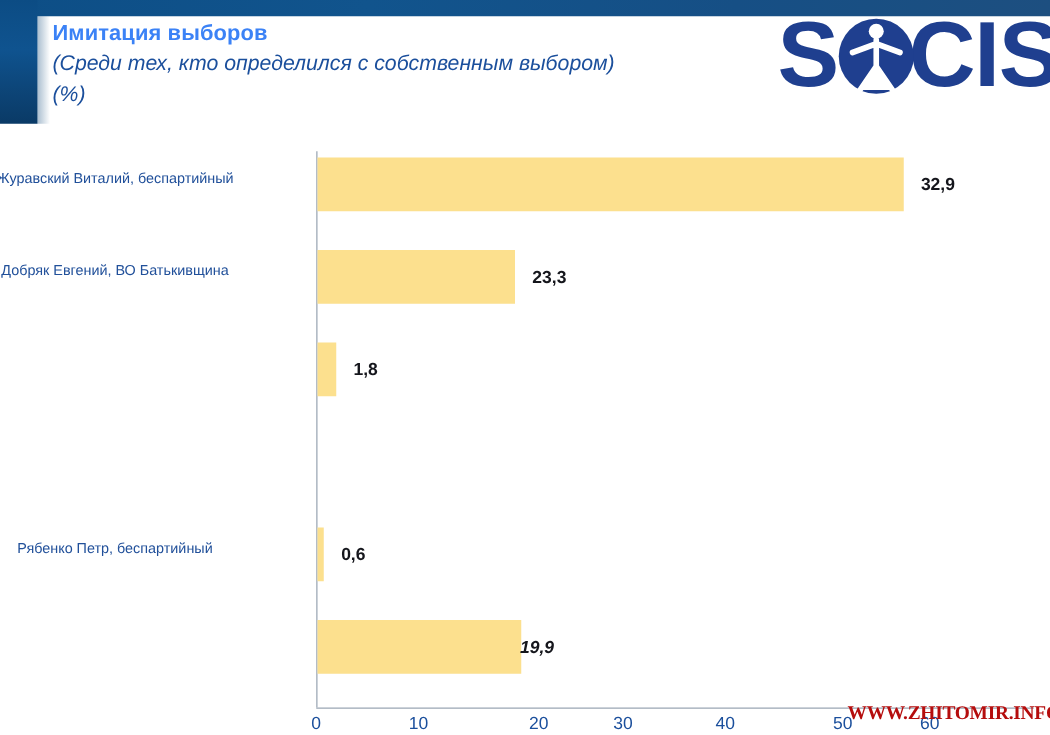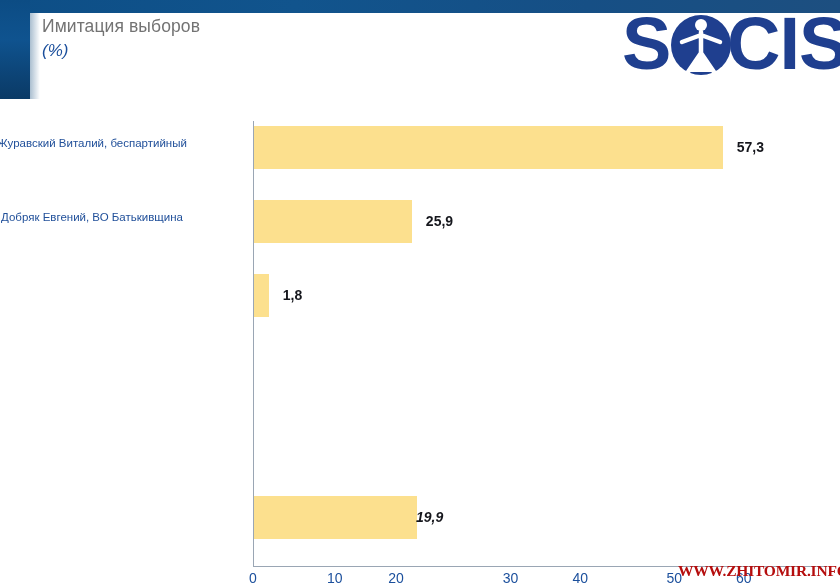--- a/index.html
+++ b/index.html
@@ -39,22 +39,22 @@
     width: 10px; height: 86px;
     background: linear-gradient(90deg, rgba(12,70,120,0.35) 0%, rgba(255,255,255,0) 100%);
   }
   #title-block {
     position: absolute;
     left: 42px; top: 14px;
     width: 580px;
   }
   .title-main {
     font-size: 17.5px;
-    font-weight: normal;
-    color: #737373;
+    font-weight: bold;
+    color: #3b82f6;
     line-height: 24px;
     letter-spacing: 0.1px;
     white-space: nowrap;
   }
   .title-sub {
     font-size: 17px;
     font-style: italic;
     color: #1b4f9c;
     line-height: 25px;
     white-space: nowrap;
@@ -145,20 +145,21 @@
 <body>
 
 <div id="slide">
 
   <div id="header-band"></div>
   <div id="header-left-strip"></div>
   <div id="header-strip-fade"></div>
 
   <div id="title-block">
     <div class="title-main">Имитация выборов</div>
+    <div class="title-sub">(Среди тех, кто определился с собственным выбором)</div>
     <div class="title-unit">(%)</div>
   </div>
 
   <div id="logo">
     <svg width="225" height="72" viewBox="0 0 225 72" xmlns="http://www.w3.org/2000/svg">
       <g fill="#1f3f8f" font-family="Liberation Sans, sans-serif" font-weight="bold">
         <text x="0" y="60" font-size="74" letter-spacing="-1">S</text>
         <text x="105" y="60" font-size="74" letter-spacing="-1">CIS</text>
       </g>
       <g>
@@ -170,46 +171,51 @@
     </svg>
   </div>
 
   <div id="chart">
     <div id="axis-y-line"></div>
     <div id="axis-x-line"></div>
 
     <div class="bar-row" style="top:11px">
       <div class="cat-label" style="top:15px">Журавский Виталий, беспартийный</div>
       <div class="bar" id="bar0" style="top: 5px; width: 468.714px; background: rgb(252, 224, 142);"></div>
-      <div class="bar-value" id="val0" style="top: 5px; left: 736.714px;">57,3</div>
+      <div class="bar-value" id="val0" style="top: 5px; left: 736.714px;">32,9</div>
     </div>
 
     <div class="bar-row" style="top:85px">
       <div class="cat-label" style="top:15px">Добряк Евгений, ВО Батькивщина</div>
       <div class="bar" id="bar1" style="top: 5px; width: 157.874px; background: rgb(252, 224, 142);"></div>
-      <div class="bar-value" id="val1" style="top: 5px; left: 425.874px;">25,9</div>
+      <div class="bar-value" id="val1" style="top: 5px; left: 425.874px;">23,3</div>
     </div>
 
     <div class="bar-row" style="top:159px">
       <div class="bar" id="bar2" style="top: 5px; width: 14.724px; background: rgb(252, 224, 142);"></div>
       <div class="bar-value" id="val2" style="top: 5px; left: 282.724px;">1,8</div>
     </div>
 
 
+    <div class="bar-row" style="top:307px">
+      <div class="cat-label" style="top:15px">Рябенко Петр, беспартийный</div>
+      <div class="bar" id="bar4" style="top: 5px; width: 4.908px; background: rgb(252, 224, 142);"></div>
+      <div class="bar-value" id="val4" style="top: 5px; left: 272.908px;">0,6</div>
+    </div>
 
     <div class="bar-row" style="top:381px">
       <div class="bar" id="bar5" style="top: 5px; width: 162.782px; background: rgb(252, 224, 142);"></div>
       <div class="bar-value" id="val5" style="top: 5px; left: 416px; font-style: italic;">19,9</div>
     </div>
 
     <div id="xticks">
         <div class="tick-label" style="left: 253px;">0</div>
         <div class="tick-label" style="left: 334.8px;">10</div>
-        <div class="tick-label" style="left: 396px;">20</div>
-        <div class="tick-label" style="left: 498.4px; text-align: right;">30</div>
+        <div class="tick-label" style="left: 431px;">20</div>
+        <div class="tick-label" style="left: 498.4px;">30</div>
         <div class="tick-label" style="left: 580.2px;">40</div>
         <div class="tick-label" style="left: 662px; text-align: right;">50</div>
         <div class="tick-label" style="left: 743.8px;">60</div>
       </div>
   </div>
 
   <div id="watermark">WWW.ZHITOMIR.INFO</div>
 
 </div>
 

